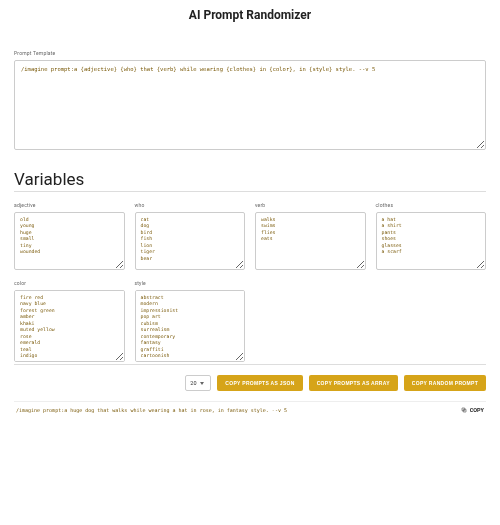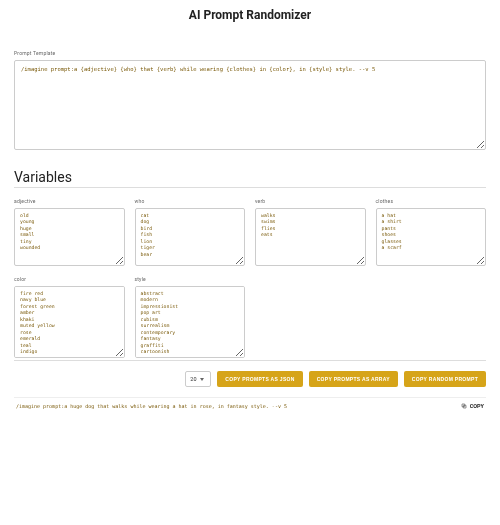--- a/index.html
+++ b/index.html
@@ -31,21 +31,21 @@
     border-radius: 2px;
     padding: 5px 6px;
     font-family: Menlo, Consolas, monospace;
     font-size: 5.5px;
     line-height: 1.4;
     color: #7a5a0a;
     resize: both;
     overflow: auto;
   }
   h2.section {
-    font-size: 14px;
+    font-size: 17px;
     font-weight: 400;
     color: #222;
     margin: 18px 0 2px 0;
   }
   .divider {
     border: none;
     border-top: 1px solid #ddd;
     margin: 2px 0 10px 0;
   }
   .var-grid {

